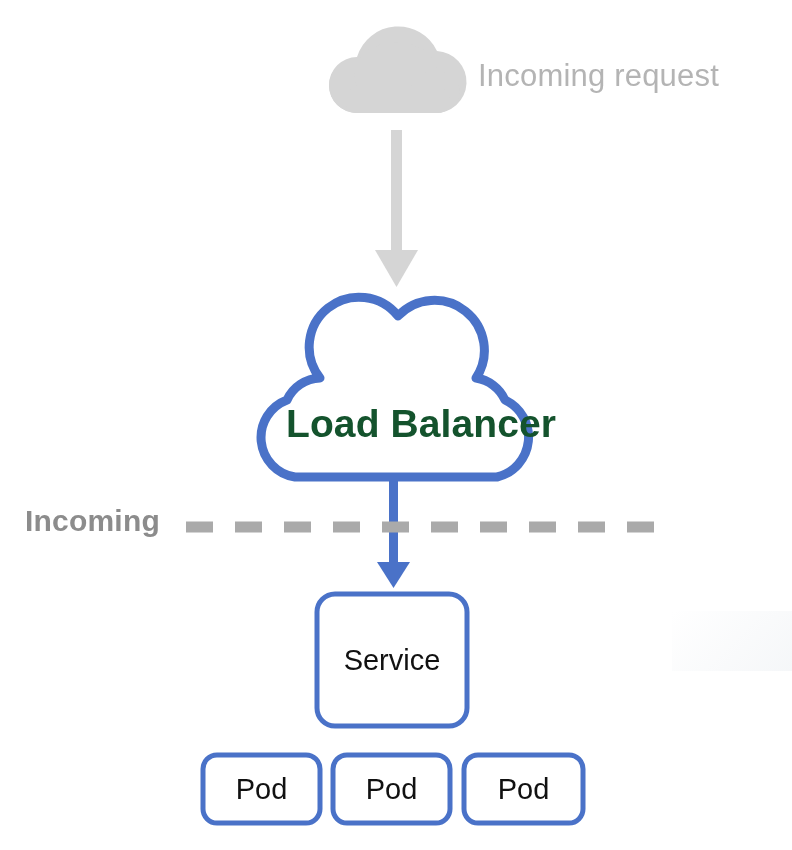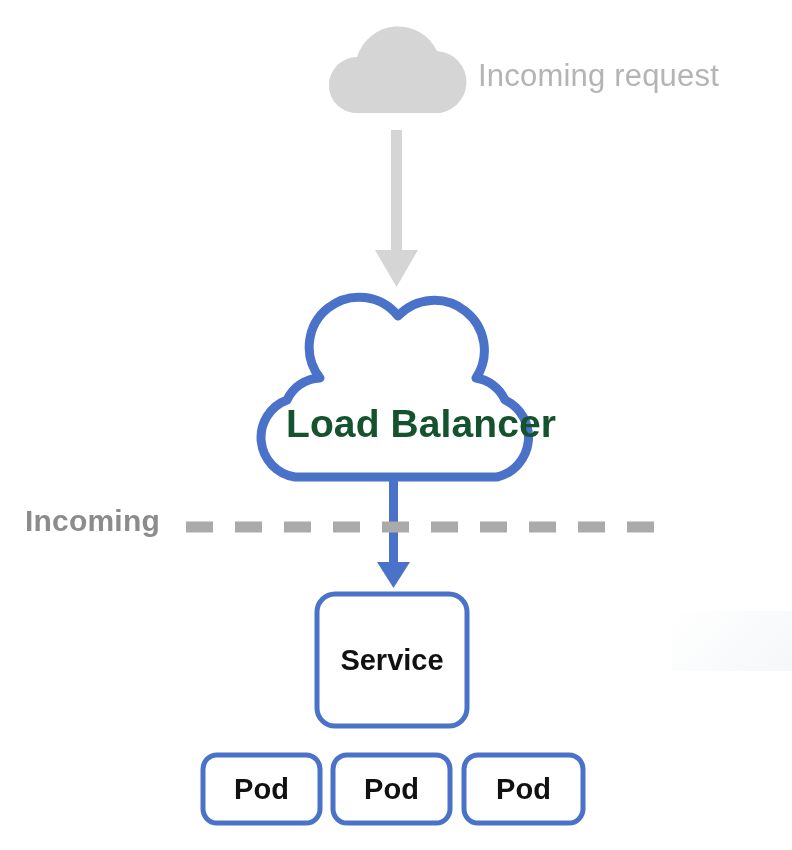--- a/index.html
+++ b/index.html
@@ -66,21 +66,21 @@
     color: #8c8c8c;
     letter-spacing: 0.2px;
   }
 
   .node-label {
     position: absolute;
     display: flex;
     align-items: center;
     justify-content: center;
     color: #111111;
-    font-weight: bold;
+    font-weight: normal;
     white-space: nowrap;
     text-align: right;
   }
 
   #service-label {
     left: 317px;
     top: 594px;
     width: 150px;
     height: 132px;
     font-size: 29px;

